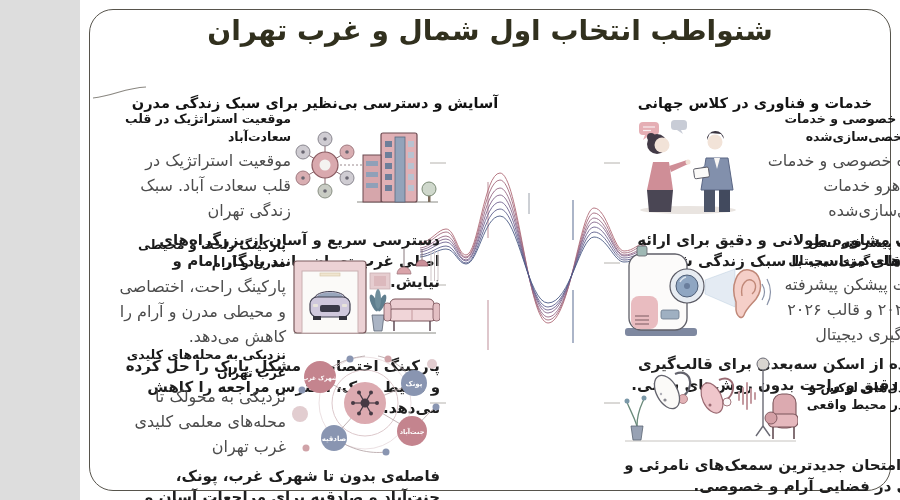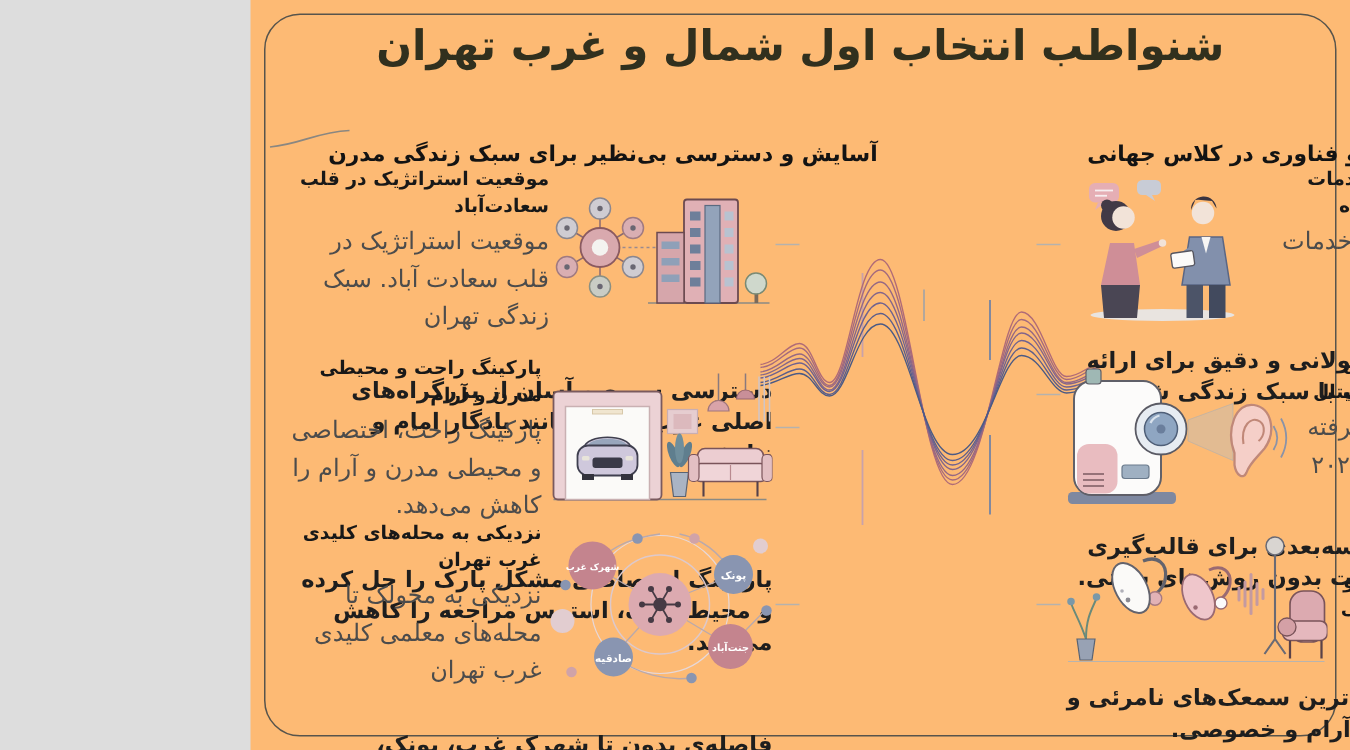--- a/index.html
+++ b/index.html
@@ -1,25 +1,25 @@
 <!DOCTYPE html>
 <html lang="fa" dir="rtl"><head>
 <meta charset="utf-8">
 <style>
   html,body{margin:0;padding:0;}
   body{background:#ddd;font-family:"DejaVu Sans",sans-serif;}
-  .page{position:relative;width:733px;height:500px;background:#fdba74;overflow:hidden;direction:rtl;}
+  .page{position:relative;width:820px;height:500px;background:#ffffff;overflow:hidden;direction:rtl;}
   .frame{position:absolute;inset:9px;border:1.6px solid #57544c;border-radius:24px;pointer-events:none;}
   .overlay{position:absolute;left:0;top:0;width:900px;height:500px;pointer-events:none;}
   .page-title{position:absolute;top:14px;left:0;right:0;margin:0;text-align:center;font-size:28px;font-weight:bold;color:#31301e;letter-spacing:-0.5px;}
   .col-header{position:absolute;top:95px;margin:0;font-size:14.5px;font-weight:bold;color:#131313;text-align:center;}
   .col-header.left{left:35px;width:400px;}
   .col-header.right{left:470px;width:410px;}
   .item{position:absolute;display:flex;flex-direction:column;}
-  .left-item{left:26px;width:322px;gap:20px;}
+  .left-item{left:38px;width:322px;}
   .right-item{left:543px;width:325px;}
   .item-main{display:flex;flex-direction:row-reverse;align-items:center;gap:4px;}
   
   .text-block{flex:1;text-align:right;direction:rtl;}
   .item-title{font-size:12.5px;font-weight:bold;color:#181818;margin:0 0 4px;line-height:1.4;}
   .item-sub{font-size:16px;color:#4c4c4c;margin:0;line-height:1.55;}
   .caption{font-size:15px;font-weight:bold;color:#1e1e1e;text-align:right;direction:rtl;margin:7px 0 0;line-height:1.4;}
   .illo{flex:0 0 auto;}
   .mh88{min-height:88px;} .mh84{min-height:84px;} .mh100{min-height:100px;}
   svg text{font-family:"DejaVu Sans",sans-serif;}

